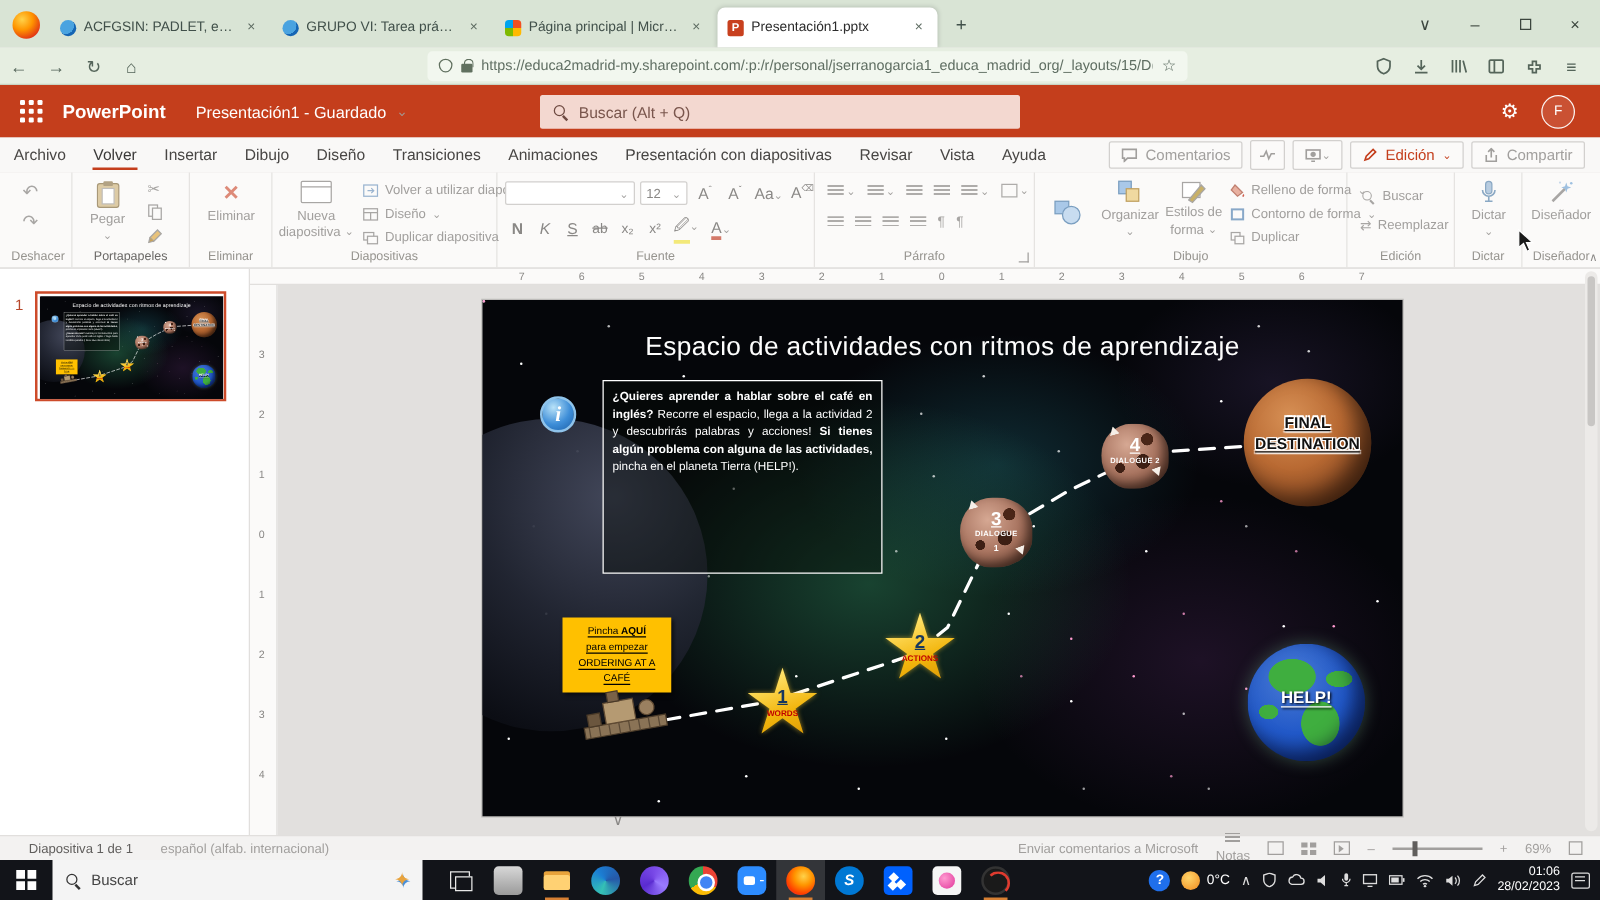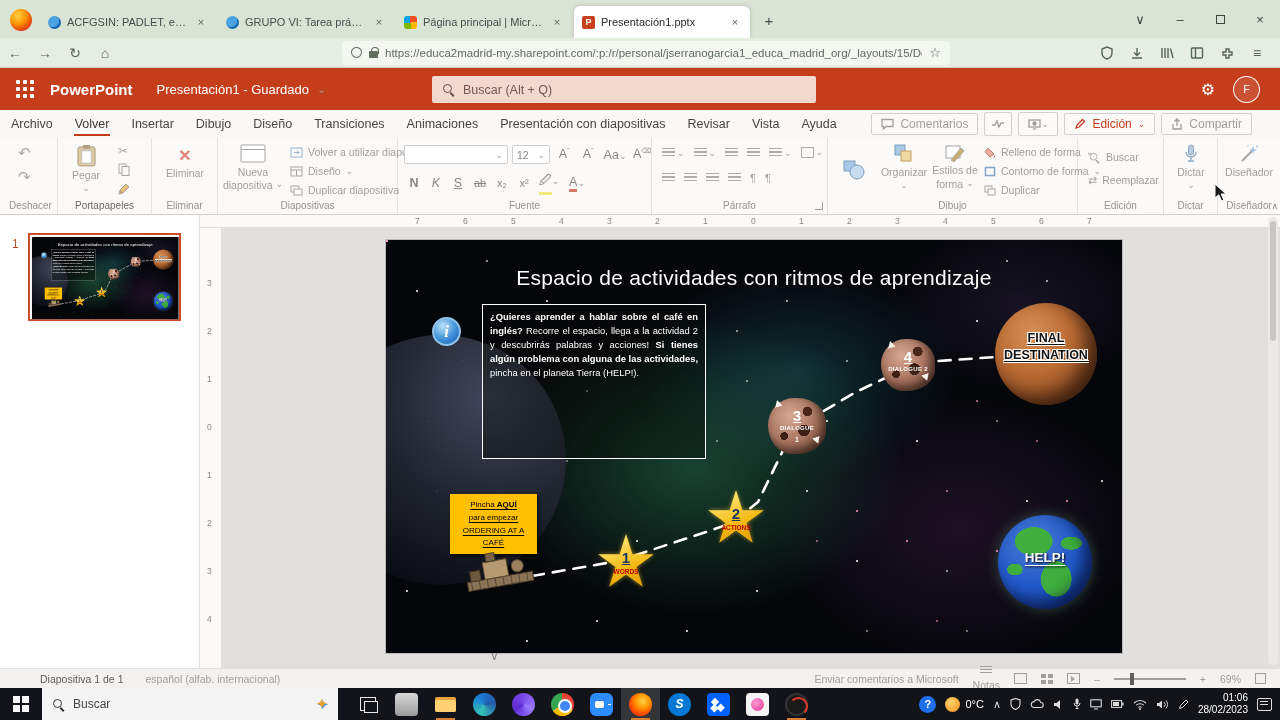--- a/index.html
+++ b/index.html
@@ -52,21 +52,21 @@
   .mag::after { content:""; position:absolute; left:9px; top:9px; width:5px; height:1.5px; background:currentColor; transform:rotate(45deg); transform-origin:0 0; }
   .hdr-right { margin-left:auto; display:flex; align-items:center; gap:18px; padding-right:20px; }
   .gear { font-size:16px; }
   .avatar { width:27px; height:27px; border:1.5px solid rgba(255,255,255,.95); border-radius:50%; background:rgba(255,255,255,.1); display:flex; align-items:center; justify-content:center; font-size:11px; }
 
   
   .ribbon-tabs { position:absolute; left:0; top:110px; width:1280px; height:28px; background:#f9f8f7; display:flex; align-items:center; font-size:12.5px; color:#484644; }
   .rtab { padding:5px 11px; position:relative; }
   .rtab.active { color:#3b3a39; }
   .rtab.active::after { content:""; position:absolute; left:10px; right:10px; bottom:0; height:2.5px; background:#C43E1C; }
-  .rt-right { margin-left:auto; display:flex; align-items:center; gap:6px; padding-right:28px; }
+  .rt-right { margin-left:auto; display:flex; align-items:center; gap:6px; padding-right:12px; }
   .rt-btn { display:flex; align-items:center; gap:6px; border:1px solid #d2d0ce; border-radius:2px; padding:3px 9px; font-size:12px; color:#a19f9d; background:#fbfaf9; }
   .rt-btn svg { stroke:#a19f9d; fill:none; stroke-width:1.3; }
   .rt-btn.edit { color:#C43E1C; }
   .rt-btn.edit svg { stroke:#C43E1C; }
   .rt-sq { border:1px solid #d2d0ce; border-radius:2px; width:28px; height:24px; display:flex; align-items:center; justify-content:center; color:#a19f9d; background:#fbfaf9; }
   .rt-sq svg { stroke:#a19f9d; fill:none; stroke-width:1.3; }
 
   
   .ribbon { position:absolute; left:0; top:138px; width:1280px; height:77px; background:#fbfaf9; border-bottom:1px solid #d2d0ce; font-size:10.5px; color:#a19f9d; }
   .rgroup { position:absolute; top:0; height:76px; border-right:1px solid #e5e3e1; }
@@ -168,21 +168,21 @@
       radial-gradient(ellipse 18px 11px at 78% 30%, #3fae3f 58%, transparent 60%),
       radial-gradient(ellipse 13px 10px at 18% 58%, #3fae3f 58%, transparent 60%),
       radial-gradient(circle at 38% 30%, #4a7bd4 0%, #2158c8 50%, #123a8f 82%, #0c2a6b 100%);
     box-shadow:0 0 14px rgba(140,220,170,.3), inset -8px -7px 14px rgba(0,0,25,.5); }
   .help-txt { position:absolute; left:612px; top:310px; width:94px; text-align:center; color:#fff; font-weight:bold; font-size:13.5px;
     text-decoration:underline; text-underline-offset:3px; text-shadow:1px 1px 2px #000; }
 
   
   .statusbar { position:absolute; left:0; top:668px; width:1280px; height:20px; background:#f3f2f1; border-top:1px solid #e1dfdd;
     display:flex; align-items:center; font-size:10.5px; color:#605e5c; }
-  .sb-left { display:flex; gap:22px; padding-left:40px; }
+  .sb-left { display:flex; gap:22px; padding-left:23px; }
   .sb-lang { color:#a19f9d; }
   .sb-right { margin-left:auto; display:flex; align-items:center; gap:14px; padding-right:14px; color:#a19f9d; }
   .sb-ic { width:13px; height:11px; border:1px solid #a19f9d; position:relative; }
   .sb-ic.grid { border:none; background:
       linear-gradient(#a19f9d,#a19f9d) 0 0/5px 4px no-repeat, linear-gradient(#a19f9d,#a19f9d) 7px 0/5px 4px no-repeat,
       linear-gradient(#a19f9d,#a19f9d) 0 6px/5px 4px no-repeat, linear-gradient(#a19f9d,#a19f9d) 7px 6px/5px 4px no-repeat; }
   .sb-ic.pres::after { content:""; position:absolute; left:3px; top:2px; width:0; height:0; border-left:4px solid #a19f9d; border-top:3px solid transparent; border-bottom:3px solid transparent; }
   .zoom-track { width:72px; height:2px; background:#a19f9d; position:relative; }
   .zoom-thumb { position:absolute; left:16px; top:-5px; width:4px; height:12px; background:#605e5c; }
   .notes-ic { width:12px; height:9px; background:repeating-linear-gradient(to bottom,#a19f9d 0 1.2px, transparent 1.2px 3px); }

